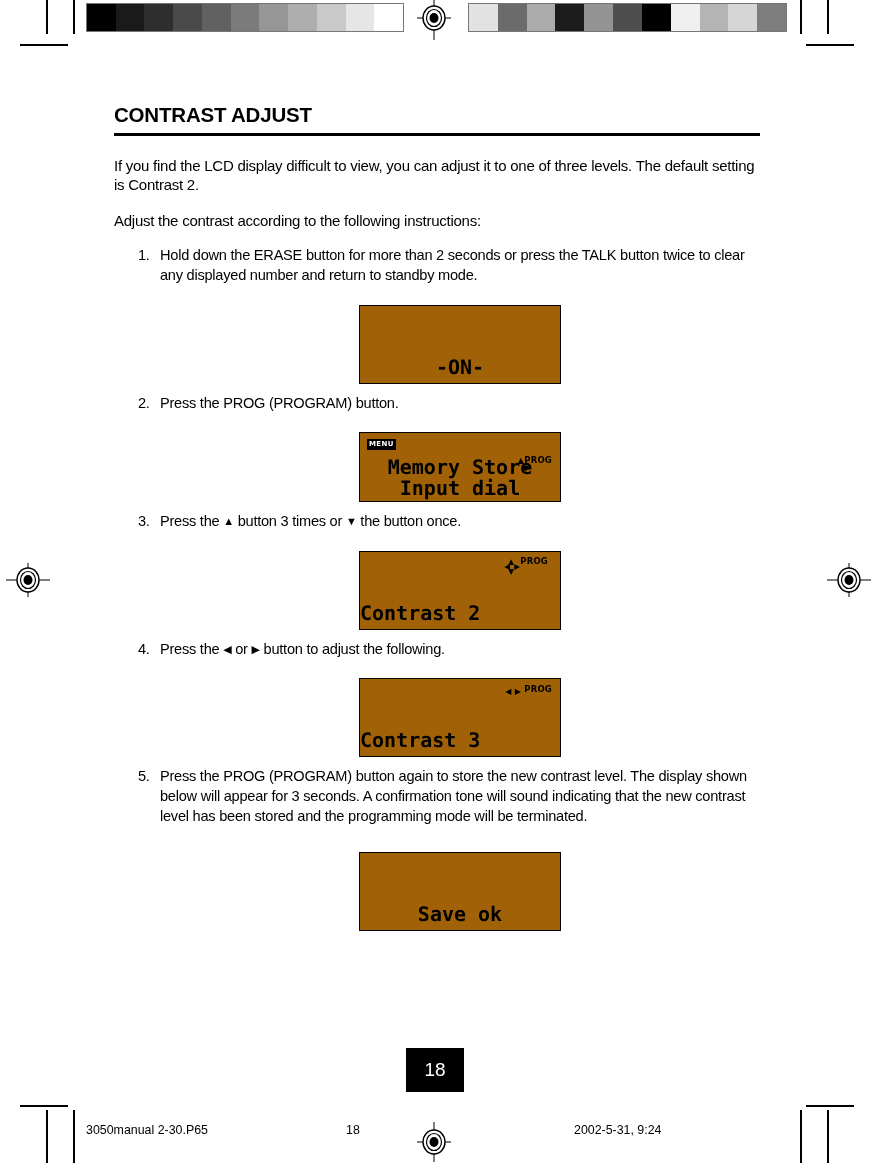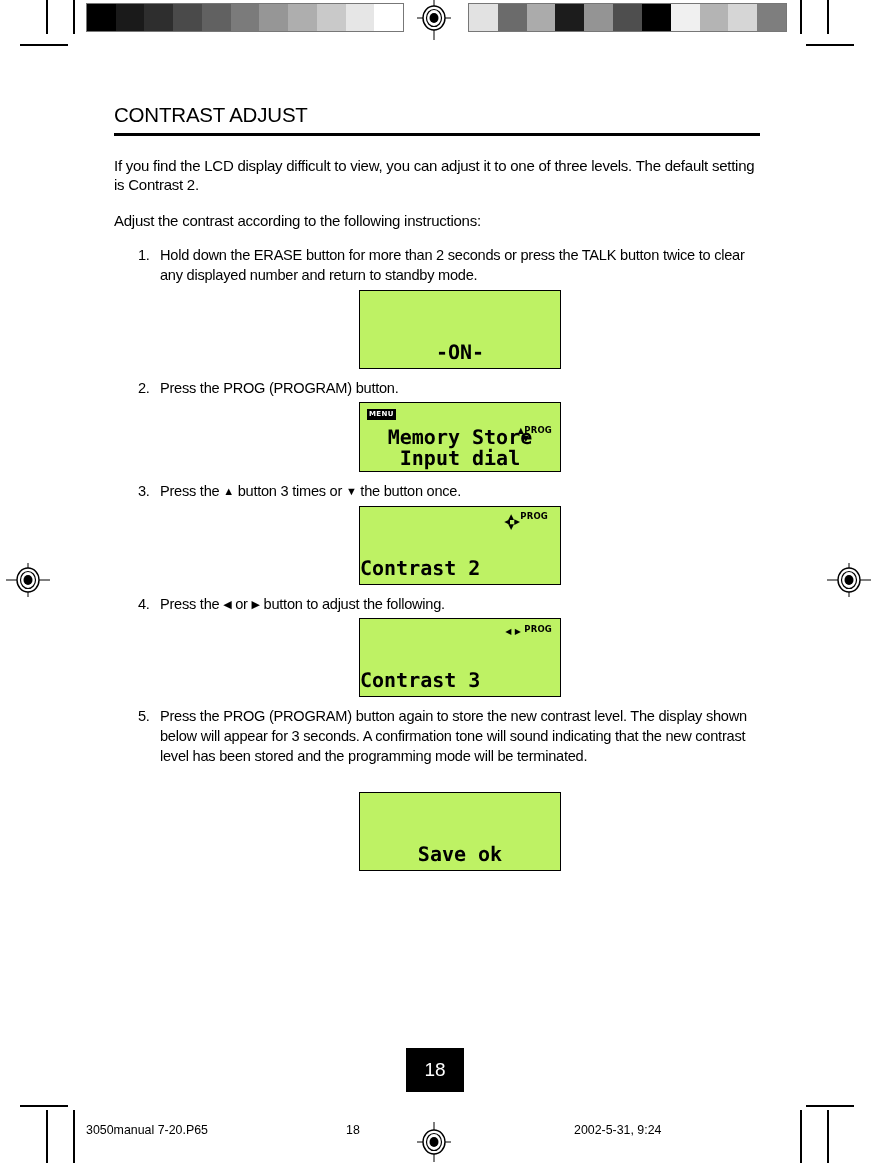--- a/index.html
+++ b/index.html
@@ -13,39 +13,39 @@
   .calib-right{left:468px;width:319px;}
   .calib-strip i{display:block;height:100%;flex:1 1 0;}
   .regmark{position:absolute;width:34px;height:34px;}
   .regmark svg{display:block;}
   .cropline{position:absolute;background:#000;}
   .vline{width:1.6px;}
   .hline{height:1.6px;}
   
   .page{position:absolute;left:114px;top:104px;width:646px;}
   h1.title{
-    font-size:20.5px;font-weight:400;letter-spacing:-0.2px;
+    font-size:20.5px;font-weight:700;letter-spacing:-0.2px;
     margin:0 0 6px 0;line-height:1.1;
   }
   .title-rule{height:3.4px;background:#000;margin:0 0 20px 0;}
   p.para{
     font-size:15px;line-height:19.5px;margin:0 0 16px 0;
     letter-spacing:-0.25px;
   }
   ol.steps{margin:0;padding:0;list-style:none;}
   ol.steps > li{
     position:relative;padding-left:46px;margin-bottom:0;
     font-size:14.6px;line-height:19.6px;letter-spacing:-0.25px;
   }
   ol.steps > li .num{position:absolute;left:24px;top:0;}
   .arr{font-size:11px;line-height:1;position:relative;top:-1px;}
   
   .lcd{
-    border:1.6px solid #000;background:#bef264;box-sizing:border-box;
-    margin:4px auto 10px auto;position:relative;
+    border:1.6px solid #000;background:#a16207;box-sizing:border-box;
+    margin:19px auto 10px auto;position:relative;
   }
   .lcd-wide{width:202px;height:79px;}
   .lcd-tall{width:202px;height:70px;}
   .lcd-text{
     font-family:"DejaVu Sans Mono",monospace;
     font-weight:700;
     -webkit-font-smoothing:none;
     text-rendering:geometricPrecision;
     letter-spacing:0px;
   }
@@ -238,16 +238,16 @@
       <div class="lcd lcd-wide" style="margin-top:26px;">
         <div class="lcd-text lcd-bottom ctr">Save ok</div>
       </div>
     </li>
 
   </ol>
 </div>
 
 <div class="pagenum-box">18</div>
 <div class="footer-row">
-  <span class="f-file">3050manual 7-20.P65</span>
+  <span class="f-file">3050manual 2-30.P65</span>
   <span class="f-page">18</span>
   <span class="f-date">2002-5-31, 9:24</span>
 </div>
 
 </body></html>

